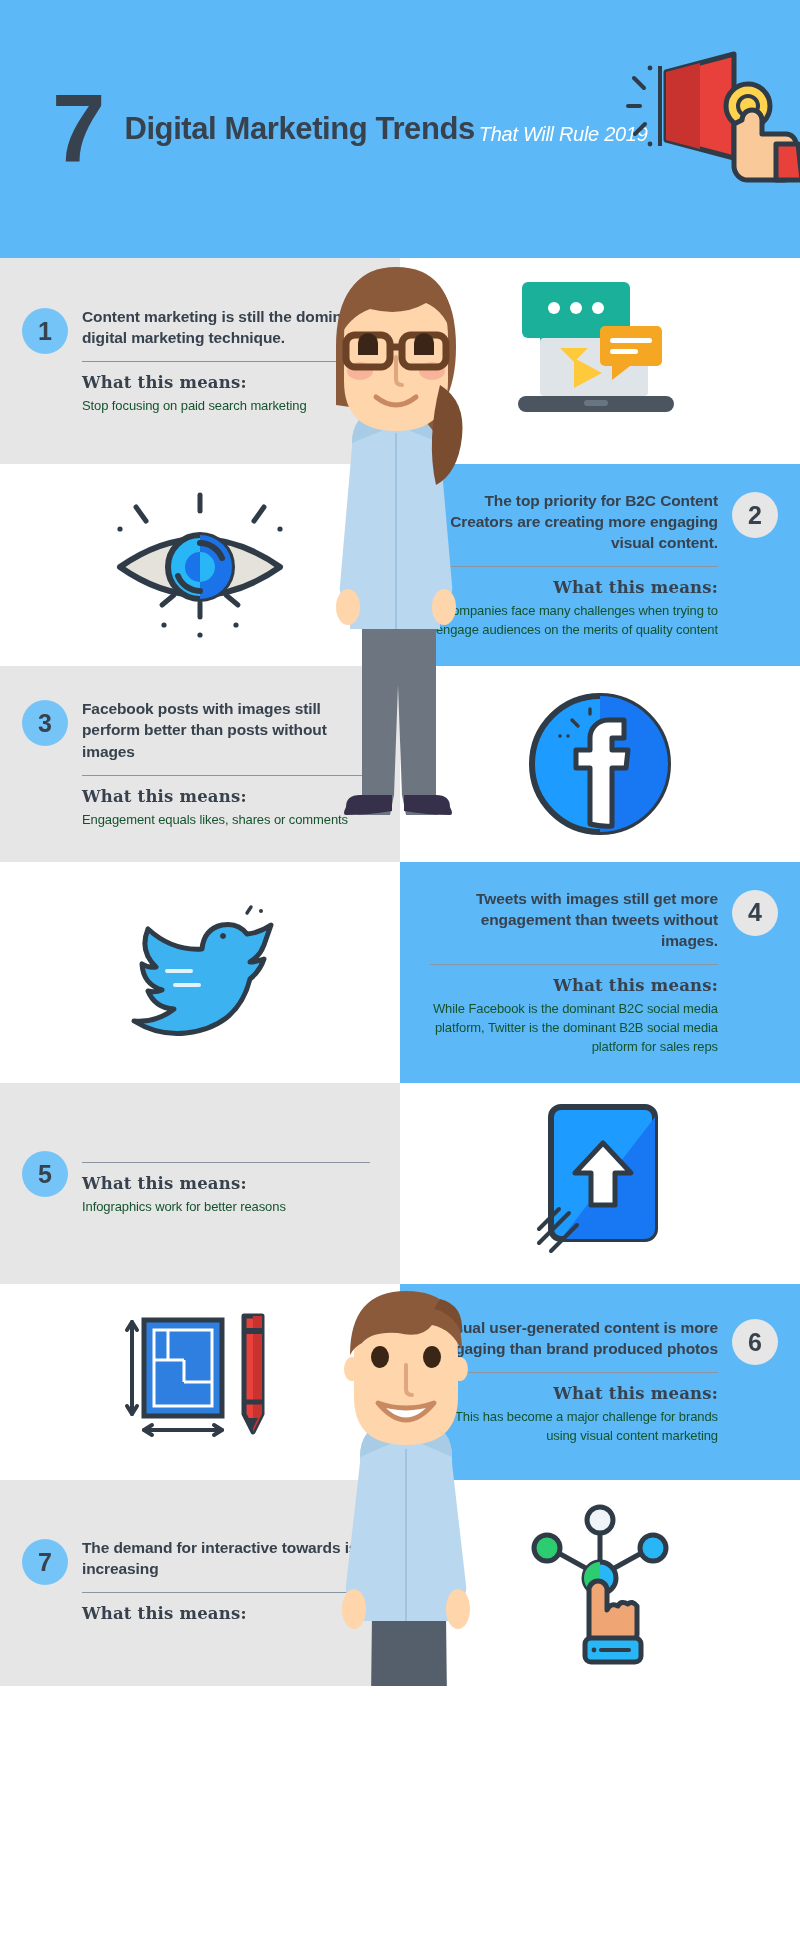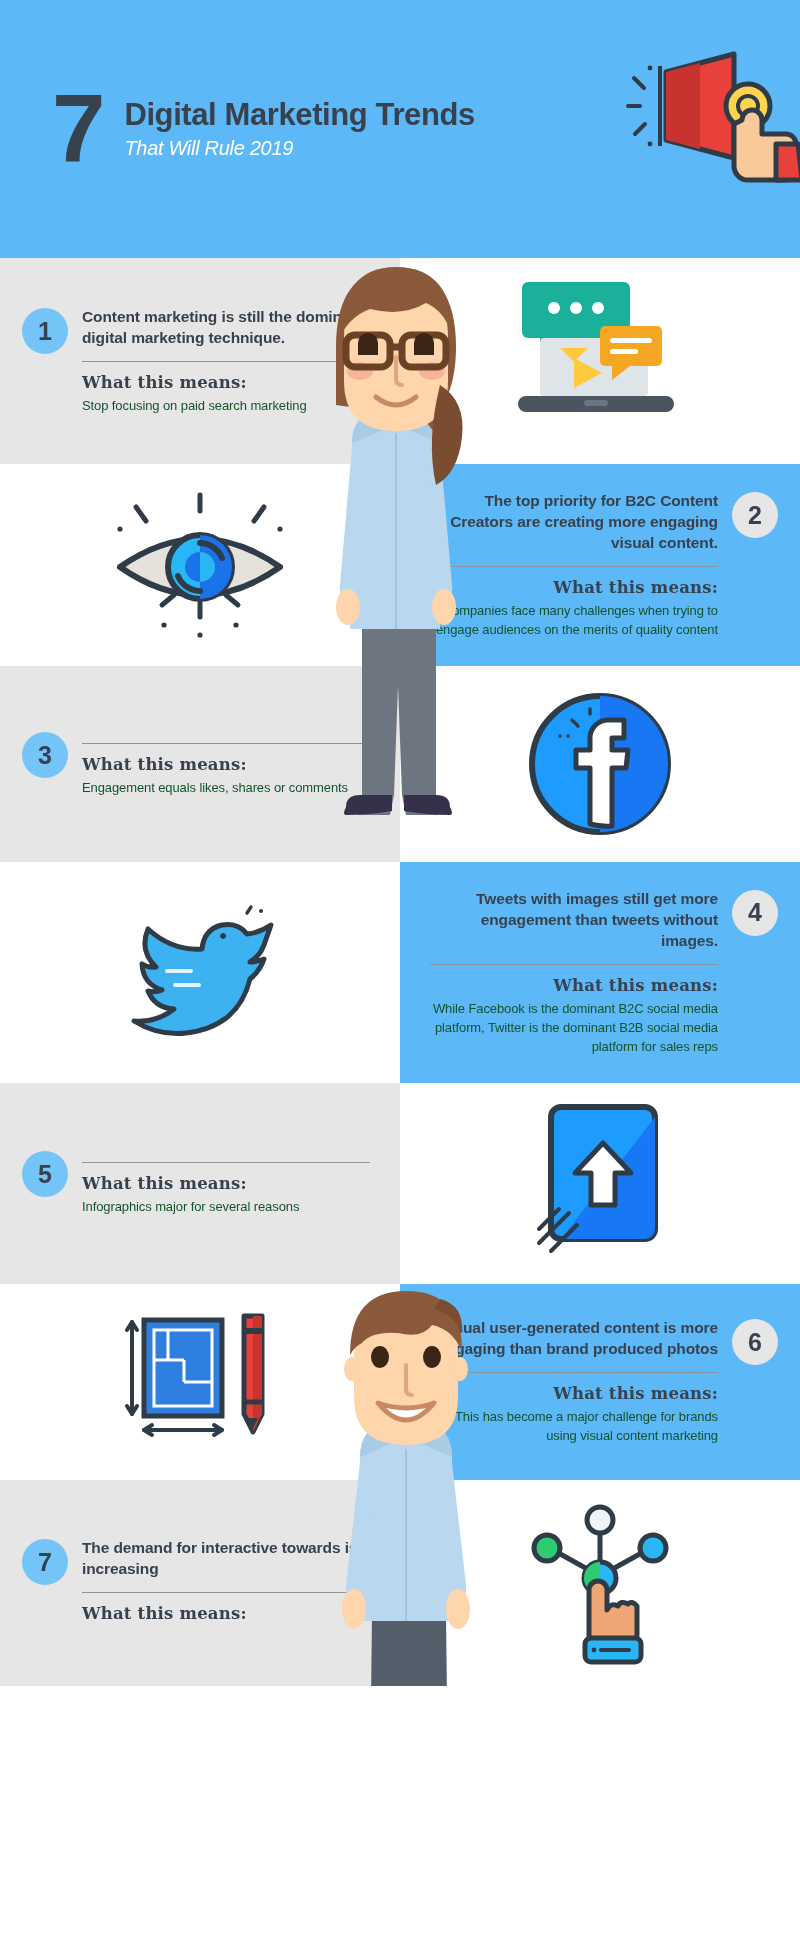--- a/index.html
+++ b/index.html
@@ -29,21 +29,21 @@
   }
   .header-inner { display: flex; align-items: center; gap: 22px; }
   .big-seven {
     font-family: "Liberation Sans", sans-serif;
     font-size: 96px;
     font-weight: bold;
     color: #37424e;
     line-height: 0.85;
     letter-spacing: -3px;
   }
-  .header-titles { display: flex; flex-direction: column; gap: 4px; }
+  .header-titles { display: flex; flex-direction: row; gap: 4px; align-items: flex-end; }
   .title-main {
     font-size: 31px;
     font-weight: bold;
     color: #37424e;
     letter-spacing: -0.4px;
     line-height: 1.1;
   }
   .title-sub {
     font-size: 20px;
     font-style: italic;
@@ -245,20 +245,21 @@
         </div>
       </div>
     </div>
   </div>
 
   <div class="row">
     <div class="cell cell-grey">
       <div class="textblock">
         <div class="num-badge">3</div>
         <div class="tb-body">
+          <div class="headline">Facebook posts with images still perform better than posts without images</div>
           <div class="divider"></div>
           <div class="means-label">What this means:</div>
           <div class="means-text">Engagement equals likes, shares or comments</div>
         </div>
       </div>
     </div>
     <div class="cell cell-white illus">
       <svg width="160" height="160" viewBox="0 0 160 160">
         <circle cx="80" cy="80" r="68" fill="#1e9bff" stroke="#2f3b47" stroke-width="6"></circle>
         <path d="M80 12 A68 68 0 0 1 80 148 Z" fill="#1877f2"></path>
@@ -305,21 +306,21 @@
     </div>
   </div>
 
   <div class="row">
     <div class="cell cell-grey">
       <div class="textblock">
         <div class="num-badge">5</div>
         <div class="tb-body">
           <div class="divider"></div>
           <div class="means-label">What this means:</div>
-          <div class="means-text">Infographics major for several reasons</div>
+          <div class="means-text">Infographics work for better reasons</div>
         </div>
       </div>
     </div>
     <div class="cell cell-white illus">
       <svg width="150" height="165" viewBox="0 0 150 165">
         <rect x="26" y="6" width="104" height="132" rx="10" fill="#1e9bff" stroke="#2f3b47" stroke-width="6"></rect>
         <path d="M130 16 L130 128 a10 10 0 0 1 -10 10 L36 138 Z" fill="#1877f2"></path>
         <path d="M78 42 L106 72 L90 72 L90 104 L66 104 L66 72 L50 72 Z" fill="#ffffff" stroke="#2f3b47" stroke-width="5" stroke-linejoin="round"></path>
         <g stroke="#2f3b47" stroke-width="4" stroke-linecap="round">
           <line x1="14" y1="128" x2="34" y2="108"></line>

